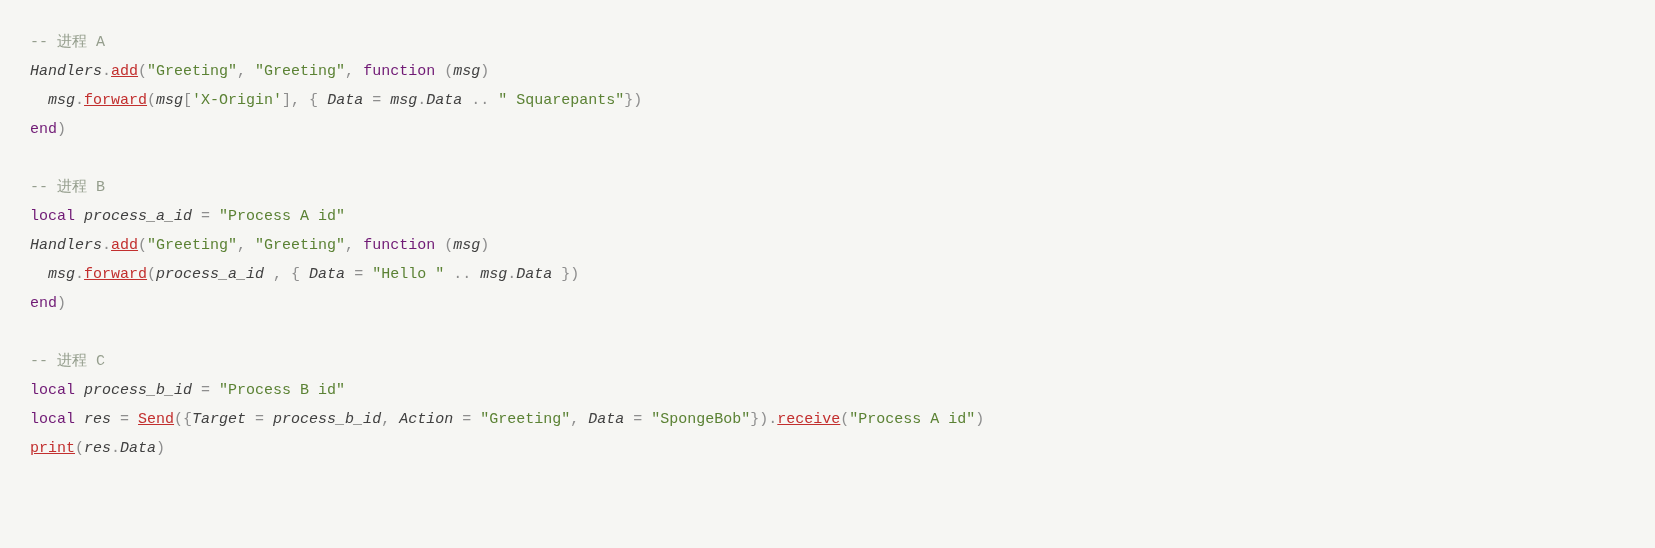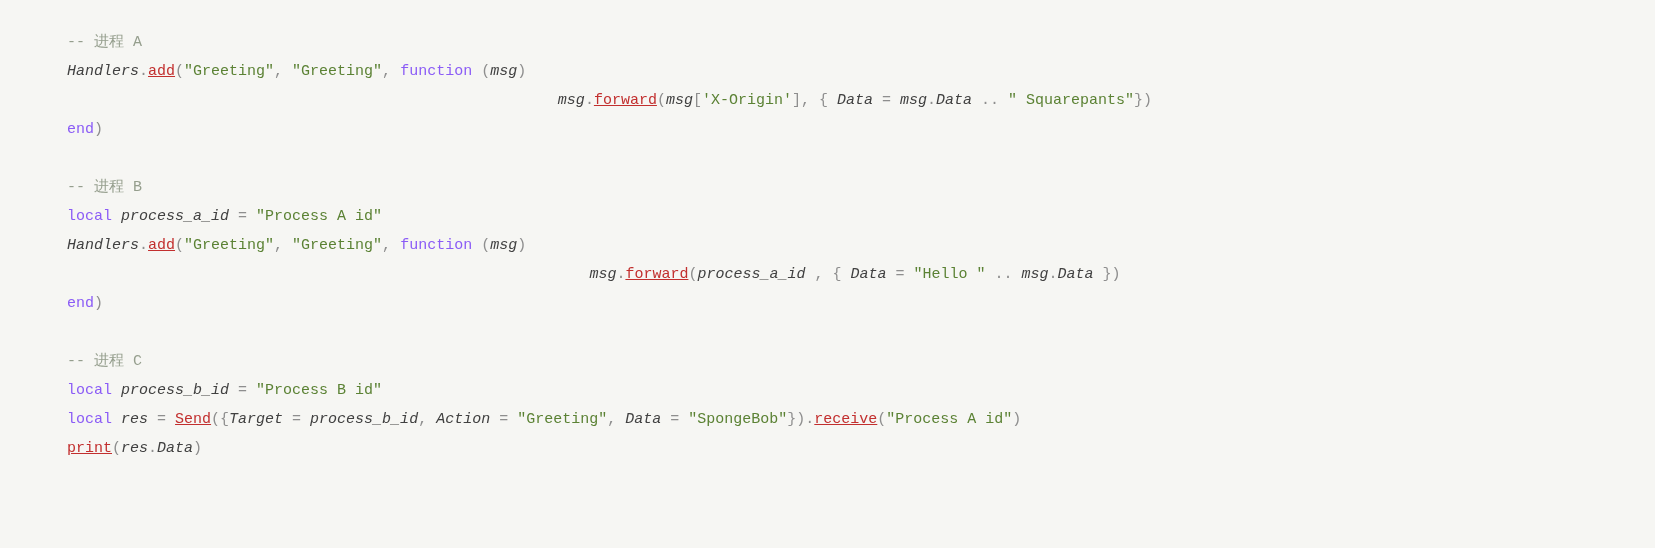--- a/index.html
+++ b/index.html
@@ -9,27 +9,27 @@
     font-family: "SFMono-Regular", Consolas, "Liberation Mono", Menlo, monospace;
     font-size: 15px;
     line-height: 29px;
     color: #333;
   }
   .code-block {
     padding: 28px 30px;
     white-space: pre;
     overflow-x: auto;
   }
-  .line { display: block; min-height: 29px; margin-left: 37px; }
-  .indent1 { padding-left: 2ch; text-align: center; }
+  .line { display: block; min-height: 29px; }
+  .indent1 { padding-left: 2ch; }
   .tok { display: inline; }
   .c-comment { color: #959e8d; }
   .c-ident   { color: #414141; font-style: italic; }
   .c-method  { color: #c22f2e; text-decoration: underline; }
   .c-punct   { color: #8e8e8e; }
   .c-string  { color: #5b8234; }
-  .c-keyword { color: #8b5cf6; }
+  .c-keyword { color: #701a75; }
   .c-op      { color: #8e8e8e; }
 </style>
 </head>
 <body>
 
 <div class="code-block" id="code-container"><span class="line"><span class="tok c-comment">-- 进程 A</span></span><span class="line"><span class="tok c-ident">Handlers</span><span class="tok c-punct">.</span><span class="tok c-method">add</span><span class="tok c-punct">(</span><span class="tok c-string">"Greeting"</span><span class="tok c-punct">, </span><span class="tok c-string">"Greeting"</span><span class="tok c-punct">, </span><span class="tok c-keyword">function</span><span class="tok c-punct"> (</span><span class="tok c-ident">msg</span><span class="tok c-punct">)</span></span><span class="line indent1"><span class="tok c-ident">msg</span><span class="tok c-punct">.</span><span class="tok c-method">forward</span><span class="tok c-punct">(</span><span class="tok c-ident">msg</span><span class="tok c-punct">[</span><span class="tok c-string">'X-Origin'</span><span class="tok c-punct">], { </span><span class="tok c-ident">Data</span><span class="tok c-op"> = </span><span class="tok c-ident">msg</span><span class="tok c-punct">.</span><span class="tok c-ident">Data</span><span class="tok c-op"> .. </span><span class="tok c-string">" Squarepants"</span><span class="tok c-punct">})</span></span><span class="line"><span class="tok c-keyword">end</span><span class="tok c-punct">)</span></span><span class="line">&nbsp;</span><span class="line"><span class="tok c-comment">-- 进程 B</span></span><span class="line"><span class="tok c-keyword">local</span><span class="tok c-ident"> process_a_id</span><span class="tok c-op"> = </span><span class="tok c-string">"Process A id"</span></span><span class="line"><span class="tok c-ident">Handlers</span><span class="tok c-punct">.</span><span class="tok c-method">add</span><span class="tok c-punct">(</span><span class="tok c-string">"Greeting"</span><span class="tok c-punct">, </span><span class="tok c-string">"Greeting"</span><span class="tok c-punct">, </span><span class="tok c-keyword">function</span><span class="tok c-punct"> (</span><span class="tok c-ident">msg</span><span class="tok c-punct">)</span></span><span class="line indent1"><span class="tok c-ident">msg</span><span class="tok c-punct">.</span><span class="tok c-method">forward</span><span class="tok c-punct">(</span><span class="tok c-ident">process_a_id </span><span class="tok c-punct">, { </span><span class="tok c-ident">Data</span><span class="tok c-op"> = </span><span class="tok c-string">"Hello "</span><span class="tok c-op"> .. </span><span class="tok c-ident">msg</span><span class="tok c-punct">.</span><span class="tok c-ident">Data</span><span class="tok c-punct"> })</span></span><span class="line"><span class="tok c-keyword">end</span><span class="tok c-punct">)</span></span><span class="line">&nbsp;</span><span class="line"><span class="tok c-comment">-- 进程 C</span></span><span class="line"><span class="tok c-keyword">local</span><span class="tok c-ident"> process_b_id</span><span class="tok c-op"> = </span><span class="tok c-string">"Process B id"</span></span><span class="line"><span class="tok c-keyword">local</span><span class="tok c-ident"> res</span><span class="tok c-op"> = </span><span class="tok c-method">Send</span><span class="tok c-punct">({</span><span class="tok c-ident">Target</span><span class="tok c-op"> = </span><span class="tok c-ident">process_b_id</span><span class="tok c-punct">, </span><span class="tok c-ident">Action</span><span class="tok c-op"> = </span><span class="tok c-string">"Greeting"</span><span class="tok c-punct">, </span><span class="tok c-ident">Data</span><span class="tok c-op"> = </span><span class="tok c-string">"SpongeBob"</span><span class="tok c-punct">}).</span><span class="tok c-method">receive</span><span class="tok c-punct">(</span><span class="tok c-string">"Process A id"</span><span class="tok c-punct">)</span></span><span class="line"><span class="tok c-method">print</span><span class="tok c-punct">(</span><span class="tok c-ident">res</span><span class="tok c-punct">.</span><span class="tok c-ident">Data</span><span class="tok c-punct">)</span></span></div>
 
 </body></html>

